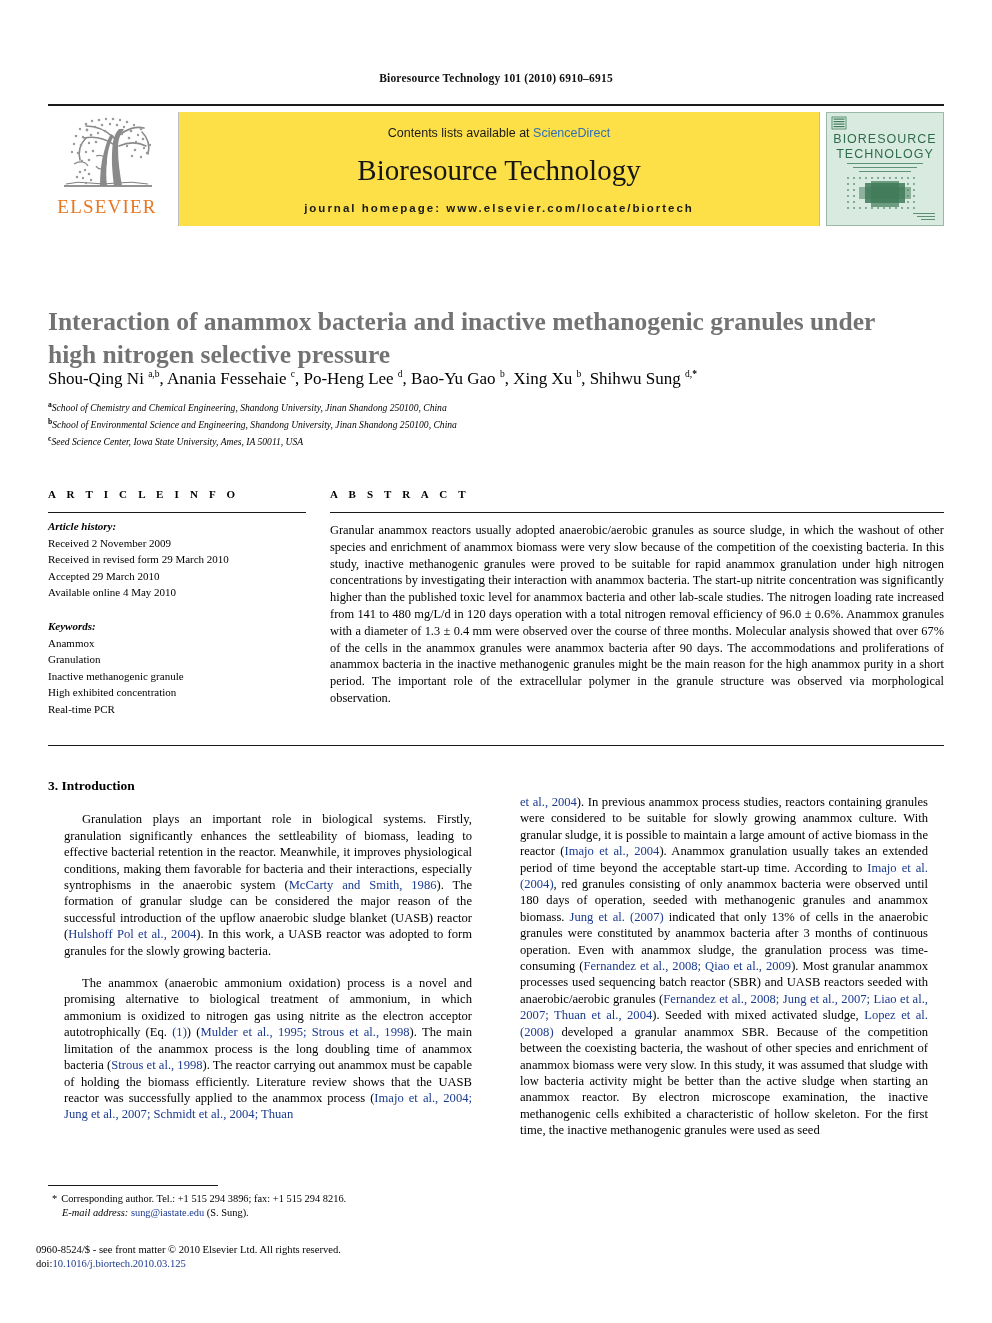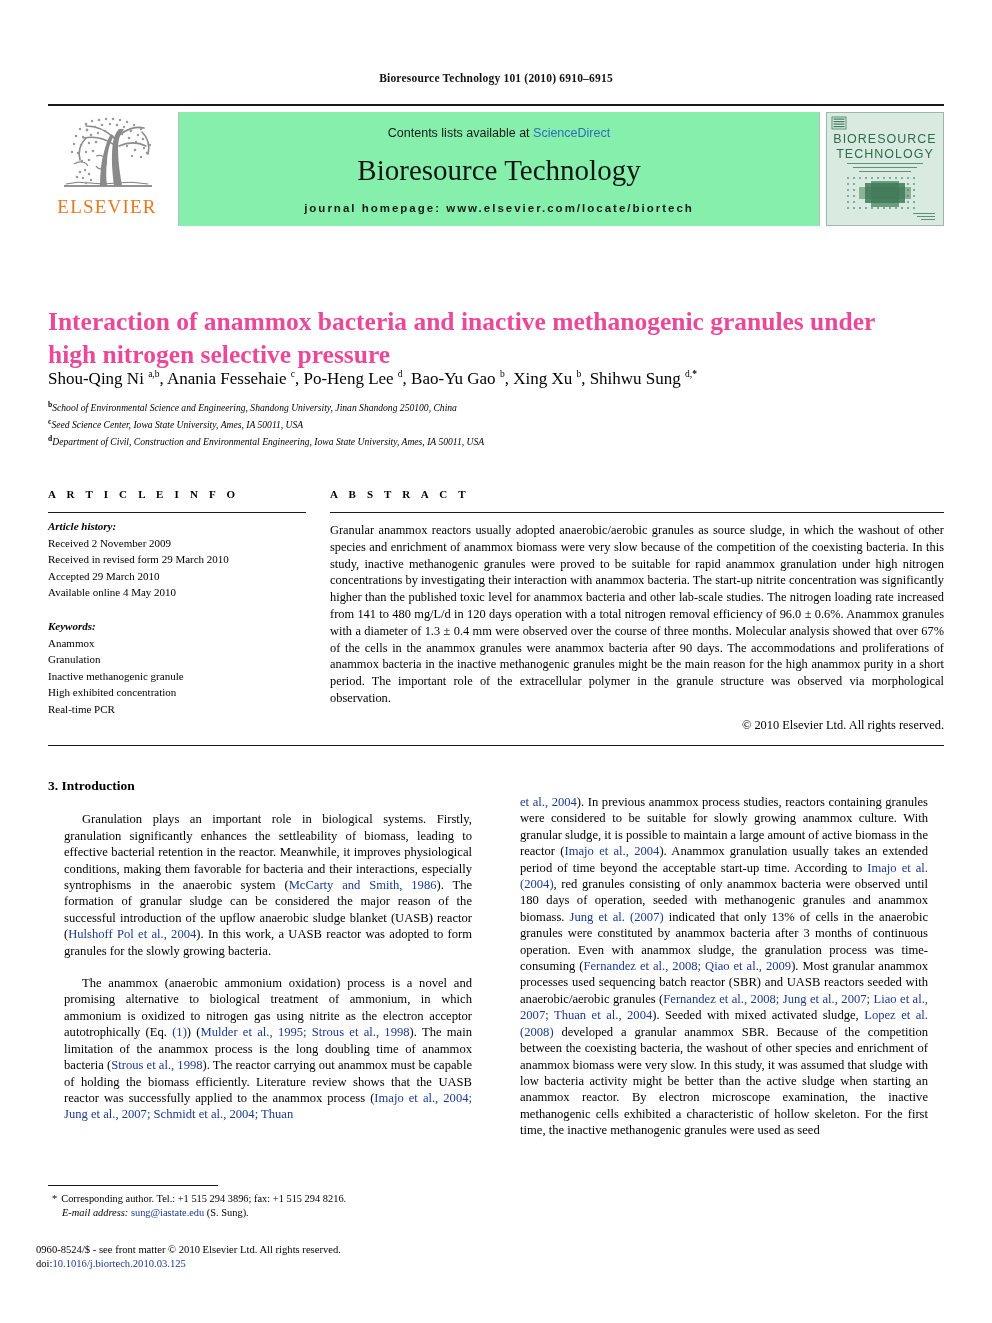--- a/index.html
+++ b/index.html
@@ -63,21 +63,21 @@
     font-family: "Liberation Serif", serif;
     font-size: 19px;
     letter-spacing: 1.2px;
     color: #E87722;
   }
   .banner {
     position: absolute;
     left: 130px; top: 6px;
     width: 640px;
     height: 114px;
-    background: #86efac;
+    background: #fde047;
     border-left: 1px solid #bdbdbd;
     border-right: 1px solid #bdbdbd;
   }
   .banner-contents {
     position: absolute;
     left: 0; top: 14px;
     width: 640px;
     text-align: center;
     font-family: "Liberation Sans", sans-serif;
     font-size: 12.5px;
@@ -117,21 +117,21 @@
     overflow: hidden;
   }
 
   
   .title {
     position: absolute;
     left: 48px; top: 288px;
     width: 860px;
     font-size: 25.5px;
     line-height: 33px;
-    color: #ec4899;
+    color: #737373;
   }
   .authors {
     position: absolute;
     left: 48px; top: 362px;
     width: 890px;
     font-size: 17px;
     line-height: 24px;
   }
   .authors sup {
     font-size: 9.5px;
@@ -441,27 +441,27 @@
           <rect x="94" y="106" width="14" height="1"></rect>
         </g>
       </svg>
     </div>
   </div>
 
   <h1 class="title">Interaction of anammox bacteria and inactive methanogenic granules under high nitrogen selective pressure</h1>
   <div class="authors">Shou-Qing Ni <sup>a,b</sup>, Anania Fessehaie <sup>c</sup>, Po-Heng Lee <sup>d</sup>, Bao-Yu Gao <sup>b</sup>, Xing Xu <sup>b</sup>, Shihwu Sung <sup>d,<b>*</b></sup></div>
   <div class="affils">
     <div class="affil">
+      <sup>a</sup><span>School of Chemistry and Chemical Engineering, Shandong University, Jinan Shandong 250100, China</span>
+    </div>
+    <div class="affil">
       <sup>b</sup><span>School of Environmental Science and Engineering, Shandong University, Jinan Shandong 250100, China</span>
     </div>
     <div class="affil">
       <sup>c</sup><span>Seed Science Center, Iowa State University, Ames, IA 50011, USA</span>
-    </div>
-    <div class="affil">
-      <sup>d</sup><span>Department of Civil, Construction and Environmental Engineering, Iowa State University, Ames, IA 50011, USA</span>
     </div>
   </div>
 
   <div class="sec-head" style="left:48px; top:488px;">A R T I C L E   I N F O</div>
   <div class="sec-head" style="left:330px; top:488px;">A B S T R A C T</div>
 
   <div class="info-rule"></div>
   <div class="abs-rule"></div>
 
   <div class="info-col">
@@ -475,21 +475,20 @@
   <div class="keywords-block">
     <div class="info-label">Keywords:</div>
     <div class="info-line">Anammox</div>
     <div class="info-line">Granulation</div>
     <div class="info-line">Inactive methanogenic granule</div>
     <div class="info-line">High exhibited concentration</div>
     <div class="info-line">Real-time PCR</div>
   </div>
 
   <div class="abstract">Granular anammox reactors usually adopted anaerobic/aerobic granules as source sludge, in which the washout of other species and enrichment of anammox biomass were very slow because of the competition of the coexisting bacteria. In this study, inactive methanogenic granules were proved to be suitable for rapid anammox granulation under high nitrogen concentrations by investigating their interaction with anammox bacteria. The start-up nitrite concentration was significantly higher than the published toxic level for anammox bacteria and other lab-scale studies. The nitrogen loading rate increased from 141 to 480 mg/L/d in 120 days operation with a total nitrogen removal efficiency of 96.0 ± 0.6%. Anammox granules with a diameter of 1.3 ± 0.4 mm were observed over the course of three months. Molecular analysis showed that over 67% of the cells in the anammox granules were anammox bacteria after 90 days. The accommodations and proliferations of anammox bacteria in the inactive methanogenic granules might be the main reason for the high anammox purity in a short period. The important role of the extracellular polymer in the granule structure was observed via morphological observation.</div>
-  <div class="copyright">© 2010 Elsevier Ltd. All rights reserved.</div>
   <div class="box-bottom"></div>
 
   <div class="col col-left">
     <div class="section-title">3. Introduction</div>
     <p>Granulation plays an important role in biological systems. Firstly, granulation significantly enhances the settleability of biomass, leading to effective bacterial retention in the reactor. Meanwhile, it improves physiological conditions, making them favorable for bacteria and their interactions, especially syntrophisms in the anaerobic system (<a class="ref">McCarty and Smith, 1986</a>). The formation of granular sludge can be considered the major reason of the successful introduction of the upflow anaerobic sludge blanket (UASB) reactor (<a class="ref">Hulshoff Pol et al., 2004</a>). In this work, a UASB reactor was adopted to form granules for the slowly growing bacteria.</p>
     <p>The anammox (anaerobic ammonium oxidation) process is a novel and promising alternative to biological treatment of ammonium, in which ammonium is oxidized to nitrogen gas using nitrite as the electron acceptor autotrophically (Eq. <a class="ref">(1)</a>) (<a class="ref">Mulder et al., 1995; Strous et al., 1998</a>). The main limitation of the anammox process is the long doubling time of anammox bacteria (<a class="ref">Strous et al., 1998</a>). The reactor carrying out anammox must be capable of holding the biomass efficiently. Literature review shows that the UASB reactor was successfully applied to the anammox process (<a class="ref">Imajo et al., 2004; Jung et al., 2007; Schmidt et al., 2004; Thuan</a></p>
   </div>
 
   <div class="col col-right">
     <p class="cont"><a class="ref">et al., 2004</a>). In previous anammox process studies, reactors containing granules were considered to be suitable for slowly growing anammox culture. With granular sludge, it is possible to maintain a large amount of active biomass in the reactor (<a class="ref">Imajo et al., 2004</a>). Anammox granulation usually takes an extended period of time beyond the acceptable start-up time. According to <a class="ref">Imajo et al. (2004)</a>, red granules consisting of only anammox bacteria were observed until 180 days of operation, seeded with methanogenic granules and anammox biomass. <a class="ref">Jung et al. (2007)</a> indicated that only 13% of cells in the anaerobic granules were constituted by anammox bacteria after 3 months of continuous operation. Even with anammox sludge, the granulation process was time-consuming (<a class="ref">Fernandez et al., 2008; Qiao et al., 2009</a>). Most granular anammox processes used sequencing batch reactor (SBR) and UASB reactors seeded with anaerobic/aerobic granules (<a class="ref">Fernandez et al., 2008; Jung et al., 2007; Liao et al., 2007; Thuan et al., 2004</a>). Seeded with mixed activated sludge, <a class="ref">Lopez et al. (2008)</a> developed a granular anammox SBR. Because of the competition between the coexisting bacteria, the washout of other species and enrichment of anammox biomass were very slow. In this study, it was assumed that sludge with low bacteria activity might be better than the active sludge when starting an anammox reactor. By electron microscope examination, the inactive methanogenic cells exhibited a characteristic of hollow skeleton. For the first time, the inactive methanogenic granules were used as seed</p>

